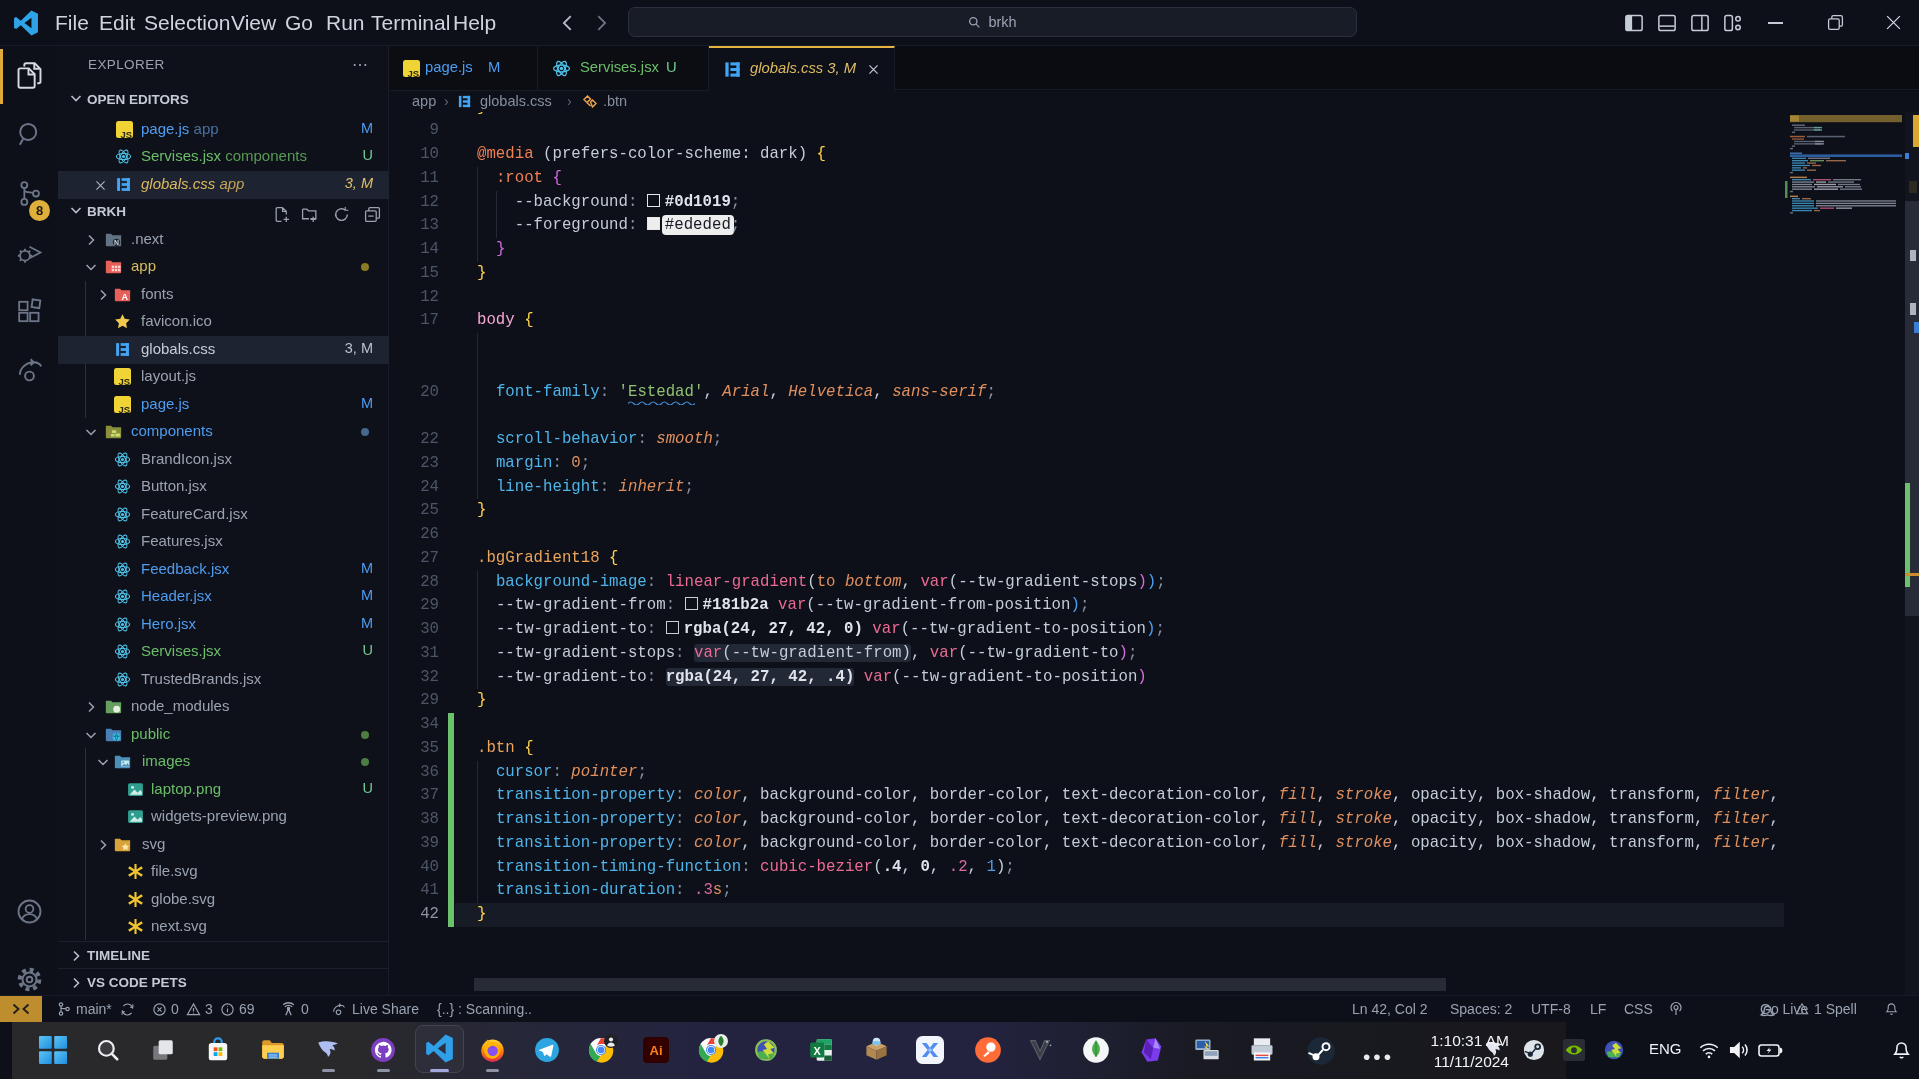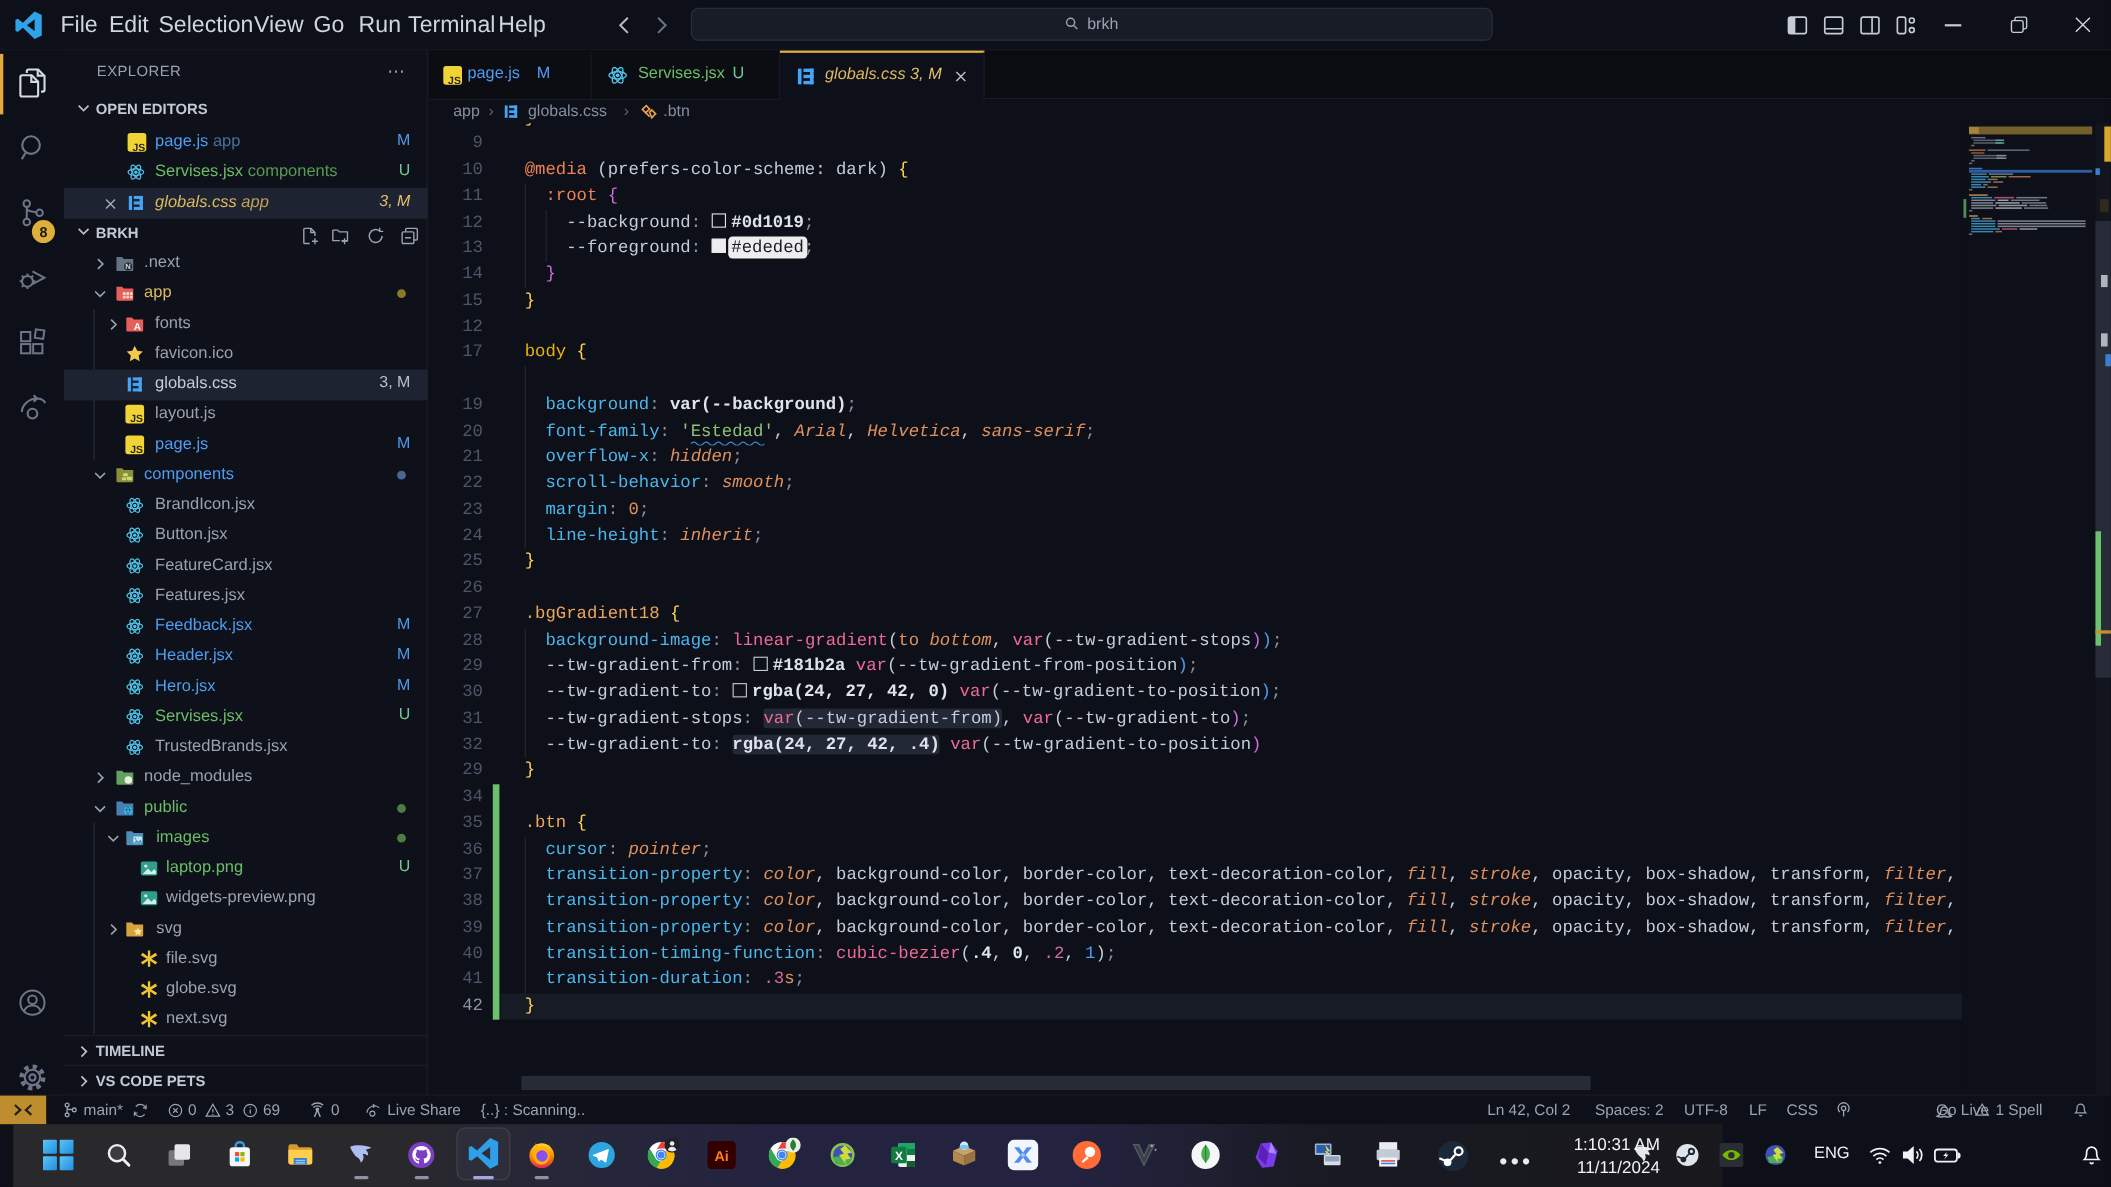--- a/index.html
+++ b/index.html
@@ -28,21 +28,21 @@
   #tabstrip { position:absolute; left:390px; top:46px; width:1529px; height:45px; background:#0a0c12; }
   .tab { position:absolute; top:0; height:45px; font-size:14.8px; }
   #breadcrumb { position:absolute; left:390px; top:91px; width:1529px; height:22px; background:#0d1019; color:#868f9f; font-size:14.5px; }
   
   #editor { position:absolute; left:390px; top:112px; width:1394px; height:883px; background:#0d1019; overflow:hidden; }
   .cl { position:absolute; left:0; width:1394px; height:24px; font-family:"Liberation Mono", monospace; font-size:15.73px; line-height:23.75px; white-space:pre; }
   .lnum { position:absolute; left:18px; width:31px; text-align:right; color:#4d5668; font-family:"Liberation Mono", monospace; font-size:15.73px; }
   .code { position:absolute; left:87px; top:0; white-space:pre; }
   
   .t-at   { color:#ef8153; }
-  .t-tag  { color:#eab308; }
+  .t-tag  { color:#f9a8d4; }
   .t-sel  { color:#eda55c; }
   .t-prop { color:#4db5ea; }
   .t-cprop{ color:#c3ccd8; }
   .t-val  { color:#c3ccd8; }
   .t-wb   { color:#dfe4ec; font-weight:bold; }
   .t-kw   { color:#e0905e; font-style:italic; }
   .t-or   { color:#e0905e; }
   .t-fn   { color:#ec6a93; }
   .t-str  { color:#8fc173; }
   .t-gold { color:#ffd34e; }
@@ -563,26 +563,24 @@
     <div class="cl" style="top:-16.35px"><span class="code t-gold">}</span></div>
     <div class="cl" style="top:7.4px"><span class="lnum">9</span></div>
     <div class="cl" style="top:31.15px"><span class="lnum">10</span><span class="code"><span class="t-at">@media</span><span class="t-val"> (prefers-color-scheme: dark) </span><span class="t-gold">{</span></span></div>
     <div class="cl" style="top:54.9px"><span class="lnum">11</span><span class="code">  <span class="t-at">:root</span> <span class="t-mag">{</span></span></div>
     <div class="cl" style="top:78.65px"><span class="lnum">12</span><span class="code">    <span class="t-cprop">--background</span><span class="t-semi">:</span> <span class="swatch"></span><span class="t-wb">#0d1019</span><span class="t-semi">;</span></span></div>
     <div class="cl" style="top:102.4px"><span class="lnum">13</span><span class="code">    <span class="t-cprop">--foreground</span><span class="t-semi">:</span> <span class="swatch" style="background:#ededed"></span><span class="hibox">#ededed</span><span class="t-semi">;</span></span></div>
     <div class="cl" style="top:126.15px"><span class="lnum">14</span><span class="code">  <span class="t-mag">}</span></span></div>
     <div class="cl" style="top:149.9px"><span class="lnum">15</span><span class="code"><span class="t-gold">}</span></span></div>
     <div class="cl" style="top:173.65px"><span class="lnum">12</span></div>
     <div class="cl" style="top:197.4px"><span class="lnum">17</span><span class="code"><span class="t-tag">body</span> <span class="t-gold">{</span></span></div>
-    <div class="cl" style="top:244.9px"><span class="lnum">19</span><span class="code">  <span class="t-prop">background</span><span class="t-semi">:</span> <span class="t-wb">var(--background)</span><span class="t-semi">;</span></span></div>
     <div class="cl" style="top:268.65px"><span class="lnum">20</span><span class="code">  <span class="t-prop">font-family</span><span class="t-semi">:</span> <span class="t-str">'Estedad'</span><span class="t-val">, </span><span class="t-kw">Arial</span><span class="t-val">, </span><span class="t-kw">Helvetica</span><span class="t-val">, </span><span class="t-kw">sans-serif</span><span class="t-semi">;</span></span></div>
     <svg class="abs" style="left:238px;top:287.9px" width="67" height="5" viewBox="0 0 67 5" fill="none" stroke="#3f8cd6" stroke-width="1.2">
         <path d="M0 3.5 Q2.8 0.5 5.6 3.5 T11.2 3.5 T16.8 3.5 T22.4 3.5 T28 3.5 T33.6 3.5 T39.2 3.5 T44.8 3.5 T50.4 3.5 T56 3.5 T61.6 3.5 T67 3.5"></path>
       </svg>
-    <div class="cl" style="top:292.4px"><span class="lnum">21</span><span class="code">  <span class="t-prop">overflow-x</span><span class="t-semi">:</span> <span class="t-kw">hidden</span><span class="t-semi">;</span></span></div>
     <div class="cl" style="top:316.15px"><span class="lnum">22</span><span class="code">  <span class="t-prop">scroll-behavior</span><span class="t-semi">:</span> <span class="t-kw">smooth</span><span class="t-semi">;</span></span></div>
     <div class="cl" style="top:339.9px"><span class="lnum">23</span><span class="code">  <span class="t-prop">margin</span><span class="t-semi">:</span> <span class="t-or">0</span><span class="t-semi">;</span></span></div>
     <div class="cl" style="top:363.65px"><span class="lnum">24</span><span class="code">  <span class="t-prop">line-height</span><span class="t-semi">:</span> <span class="t-kw">inherit</span><span class="t-semi">;</span></span></div>
     <div class="cl" style="top:387.4px"><span class="lnum">25</span><span class="code"><span class="t-gold">}</span></span></div>
     <div class="cl" style="top:411.15px"><span class="lnum">26</span></div>
     <div class="cl" style="top:434.9px"><span class="lnum">27</span><span class="code"><span class="t-sel">.bgGradient18</span> <span class="t-gold">{</span></span></div>
     <div class="cl" style="top:458.65px"><span class="lnum">28</span><span class="code">  <span class="t-prop">background-image</span><span class="t-semi">:</span> <span class="t-fn">linear-gradient</span><span class="t-val">(</span><span class="t-or">to</span> <span class="t-kw">bottom</span><span class="t-val">, </span><span class="t-fn">var</span><span class="t-val">(--tw-gradient-stops</span><span class="t-mag">)</span><span class="t-blu">)</span><span class="t-semi">;</span></span></div>
     <div class="cl" style="top:482.4px"><span class="lnum">29</span><span class="code">  <span class="t-cprop">--tw-gradient-from</span><span class="t-semi">:</span> <span class="swatch" style="border-color:#c8cdd6"></span><span class="t-wb">#181b2a</span> <span class="t-fn">var</span><span class="t-val">(--tw-gradient-from-position</span><span class="t-blu">)</span><span class="t-semi">;</span></span></div>
     <div class="cl" style="top:506.15px"><span class="lnum">30</span><span class="code">  <span class="t-cprop">--tw-gradient-to</span><span class="t-semi">:</span> <span class="swatch" style="border-color:#c8cdd6"></span><span class="t-wb">rgba(24, 27, 42, 0)</span> <span class="t-fn">var</span><span class="t-val">(--tw-gradient-to-position</span><span class="t-blu">)</span><span class="t-semi">;</span></span></div>
     <div class="cl" style="top:529.9px"><span class="lnum">31</span><span class="code">  <span class="t-cprop">--tw-gradient-stops</span><span class="t-semi">:</span> <span class="dimbox"><span class="t-fn">var</span><span class="t-val">(--tw-gradient-from)</span></span><span class="t-val">, </span><span class="t-fn">var</span><span class="t-val">(--tw-gradient-to</span><span class="t-mag">)</span><span class="t-semi">;</span></span></div>

